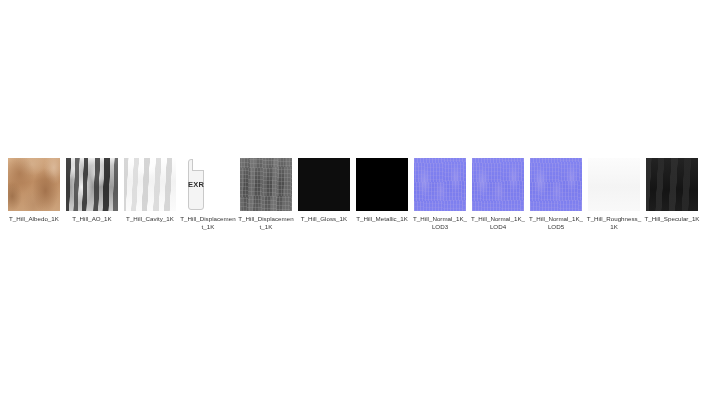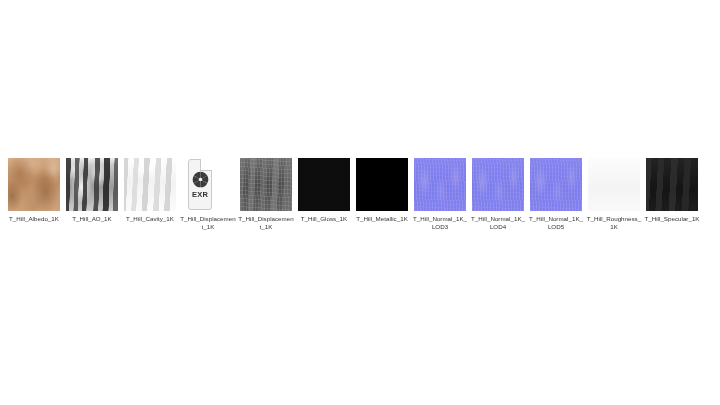--- a/index.html
+++ b/index.html
@@ -128,28 +128,28 @@
     background-image:
       linear-gradient(93deg, rgba(46,46,46,.9) 0 10%, rgba(20,20,20,0) 10.5% 22%, rgba(44,44,44,.85) 22.5% 33%, rgba(20,20,20,0) 33.5% 46%, rgba(48,48,48,.8) 46.5% 58%, rgba(20,20,20,0) 58.5% 70%, rgba(42,42,42,.85) 70.5% 82%, rgba(20,20,20,0) 82.5% 100%),
       linear-gradient(180deg, #232323 0%, #141414 60%, #1d1d1d 100%);
   }
 
   
   .exr-doc {
     position: absolute;
     left: 6px;
     top: 1px;
-    width: 24px;
+    width: 16px;
     height: 51px;
     background: #f4f4f4;
     border: 1px solid #c9c9c9;
     border-radius: 3px;
     box-sizing: border-box;
     display: flex;
-    flex-direction: column;
+    flex-direction: row;
     align-items: center;
     justify-content: center;
   }
   .exr-fold {
     position: absolute;
     right: -1px;
     top: -1px;
     width: 11px;
     height: 11px;
     background: #ffffff;

